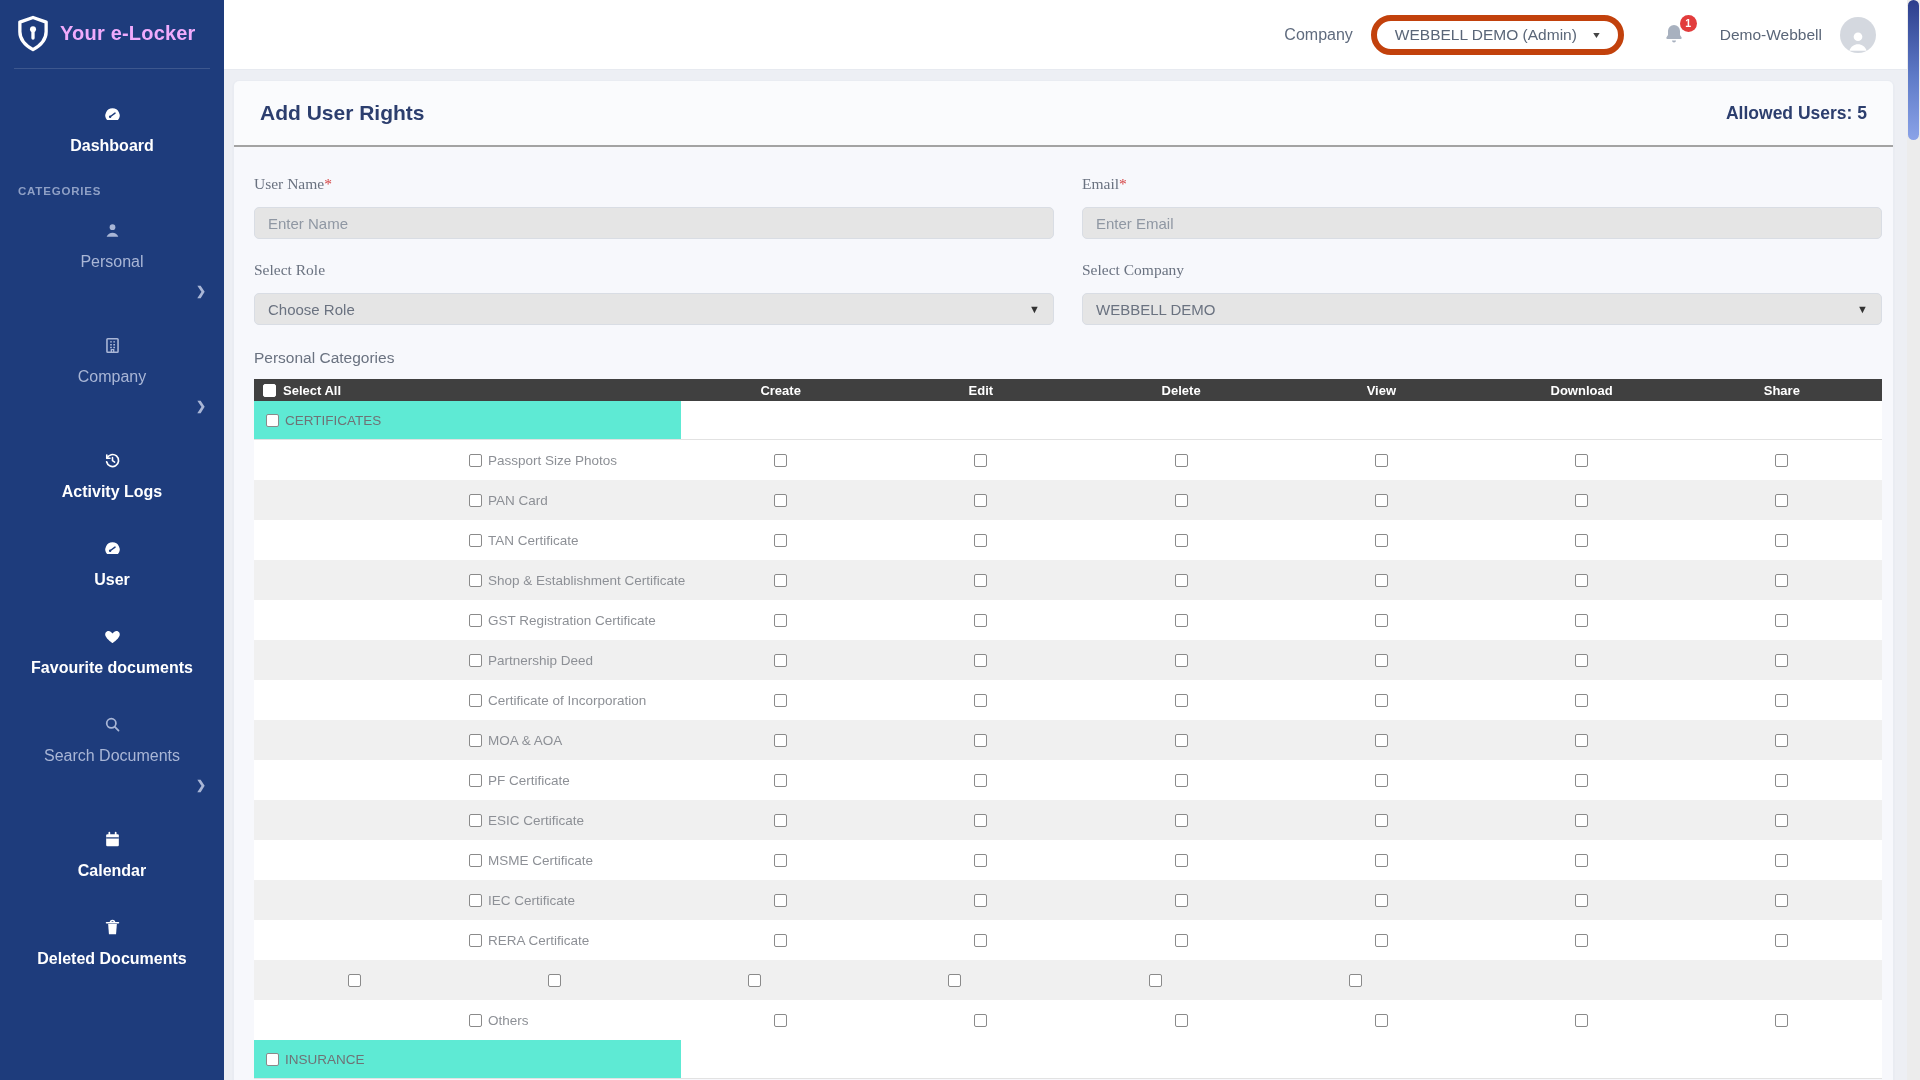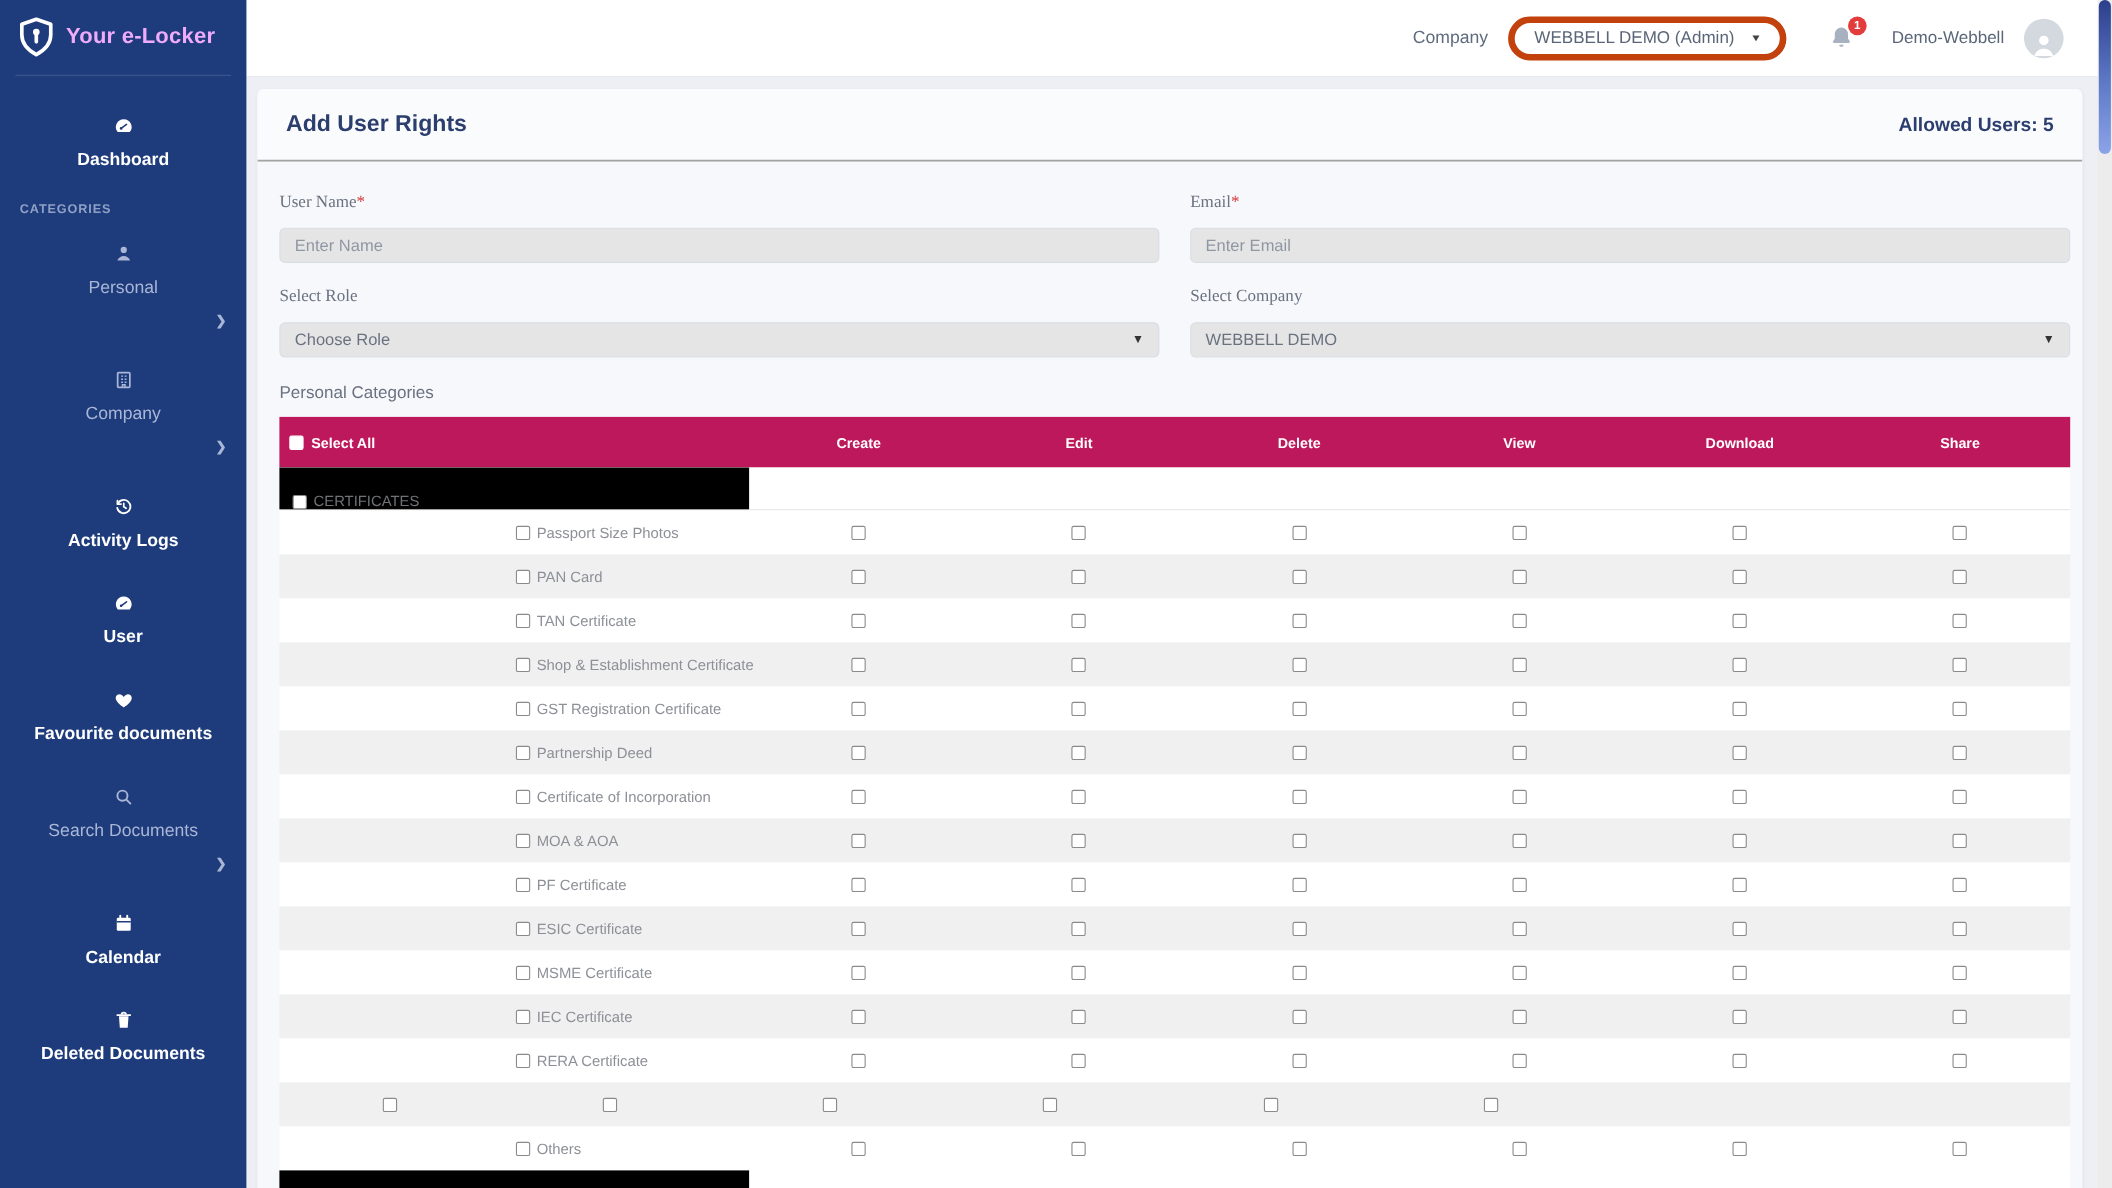--- a/index.html
+++ b/index.html
@@ -51,25 +51,25 @@
   .select-box { display:flex; align-items:center; justify-content:space-between; cursor:pointer; color:#6a7280; }
   .select-box .chev { font-size:11px; color:#333; }
 
   .cat-heading { color:#6a7280; font-size:15.5px; margin:24px 0 12px 0; }
 
   
   .perm-table { width:100%; }
   .t-row { display:flex; align-items:stretch; }
   .t-cell-first { width:26.2%; display:flex; align-items:center; }
   .t-cell { width:12.3%; display:flex; align-items:center; justify-content:center; }
-  .t-head { background:#be185d; height:46px; color:#fff; }
+  .t-head { background:#404040; height:22px; color:#fff; }
   .t-head .t-cell { font-size:13px; font-weight:bold; }
   .t-head .t-cell-first { padding-left:9px; gap:7px; font-size:13px; font-weight:bold; }
   .t-group { height:39px; background:#fff; border-bottom:1px solid #e2e2e2; }
-  .t-group .t-cell-first { background:#000000; padding-left:12px; gap:6px; color:#6f7276; font-size:13.5px;align-items:flex-end; }
+  .t-group .t-cell-first { background:#5eead4; padding-left:12px; gap:6px; color:#6f7276; font-size:13.5px; }
   .t-item { height:40px; background:#ffffff; }
   .t-item.striped { background:#f0f0f0; }
   .t-item .t-cell-first { padding-left:13.2%; gap:6px; color:#8d9096; font-size:13.5px; white-space:nowrap; }
 
   .cb { width:13px; height:13px; background:#fff; border:1px solid #8a8a8a; border-radius:2px; flex:0 0 auto; cursor:pointer; }
   .cb.on-dark { border-color:#fff; }
 </style>
 </head>
 <body>
 

